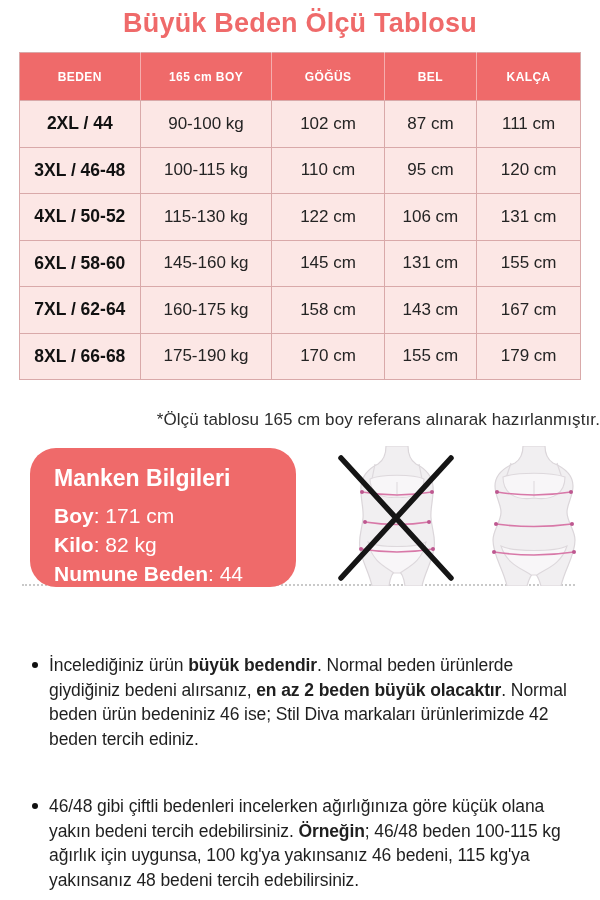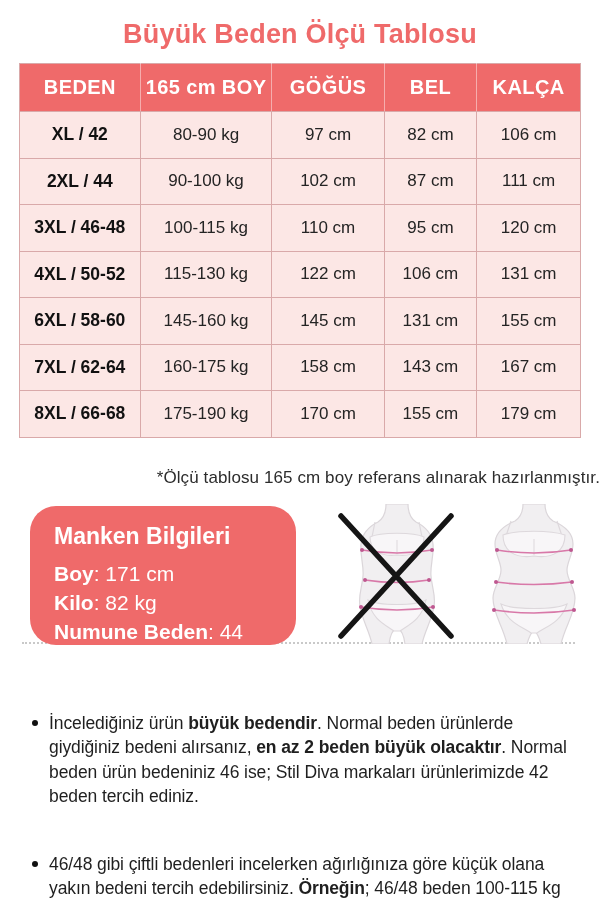--- a/index.html
+++ b/index.html
@@ -6,37 +6,37 @@
     --accent:#EF6A6A;
     --row-bg:#FCE7E5;
     --table-border:#D9A9A9;
     --ink:#1F1F1F;
   }
   *{margin:0;padding:0;box-sizing:border-box;}
   html,body{background:#fff;}
   .page{
     width:600px;height:900px;background:#fff;overflow:hidden;
     font-family:"Liberation Sans","DejaVu Sans",sans-serif;color:var(--ink);
-    padding-top:19px;
+    padding-top:8px;
   }
   .title{
     text-align:center;color:var(--accent);
     font-size:27px;font-weight:800;letter-spacing:.2px;margin-bottom:13px;
   }
   table.size-table{
     width:562px;margin:0 auto;border-collapse:collapse;table-layout:fixed;
   }
   table.size-table col:nth-child(1){width:21.5%;}
   table.size-table col:nth-child(2){width:23.5%;}
   table.size-table col:nth-child(3){width:20%;}
   table.size-table col:nth-child(4){width:16.5%;}
   table.size-table col:nth-child(5){width:18.5%;}
   .size-table th{
     background:var(--accent);color:#fff;height:48px;
-    font-size:20px;font-weight:700;letter-spacing:.4px;
+    font-size:12px;font-weight:700;letter-spacing:.4px;
     border:1px solid var(--table-border);
     border-right:1px solid rgba(255,255,255,.45);
   }
   .size-table th:last-child{border-right:1px solid var(--table-border);}
   .size-table td{
     background:var(--row-bg);height:46.5px;text-align:center;
     font-size:17px;color:#242424;border:1px solid var(--table-border);
   }
   .size-table td.size-cell{font-weight:700;font-size:17.5px;color:#111;}
   .footnote{
@@ -93,27 +93,20 @@
     <thead>
       <tr>
         <th>BEDEN</th>
         <th>165 cm BOY</th>
         <th>GÖĞÜS</th>
         <th>BEL</th>
         <th>KALÇA</th>
       </tr>
     </thead>
     <tbody>
-        <tr>
-          <td class="size-cell">XL / 42</td>
-          <td>80-90 kg</td>
-          <td>97 cm</td>
-          <td>82 cm</td>
-          <td>106 cm</td>
-        </tr>
         <tr>
           <td class="size-cell">2XL / 44</td>
           <td>90-100 kg</td>
           <td>102 cm</td>
           <td>87 cm</td>
           <td>111 cm</td>
         </tr>
         <tr>
           <td class="size-cell">3XL / 46-48</td>
           <td>100-115 kg</td>

